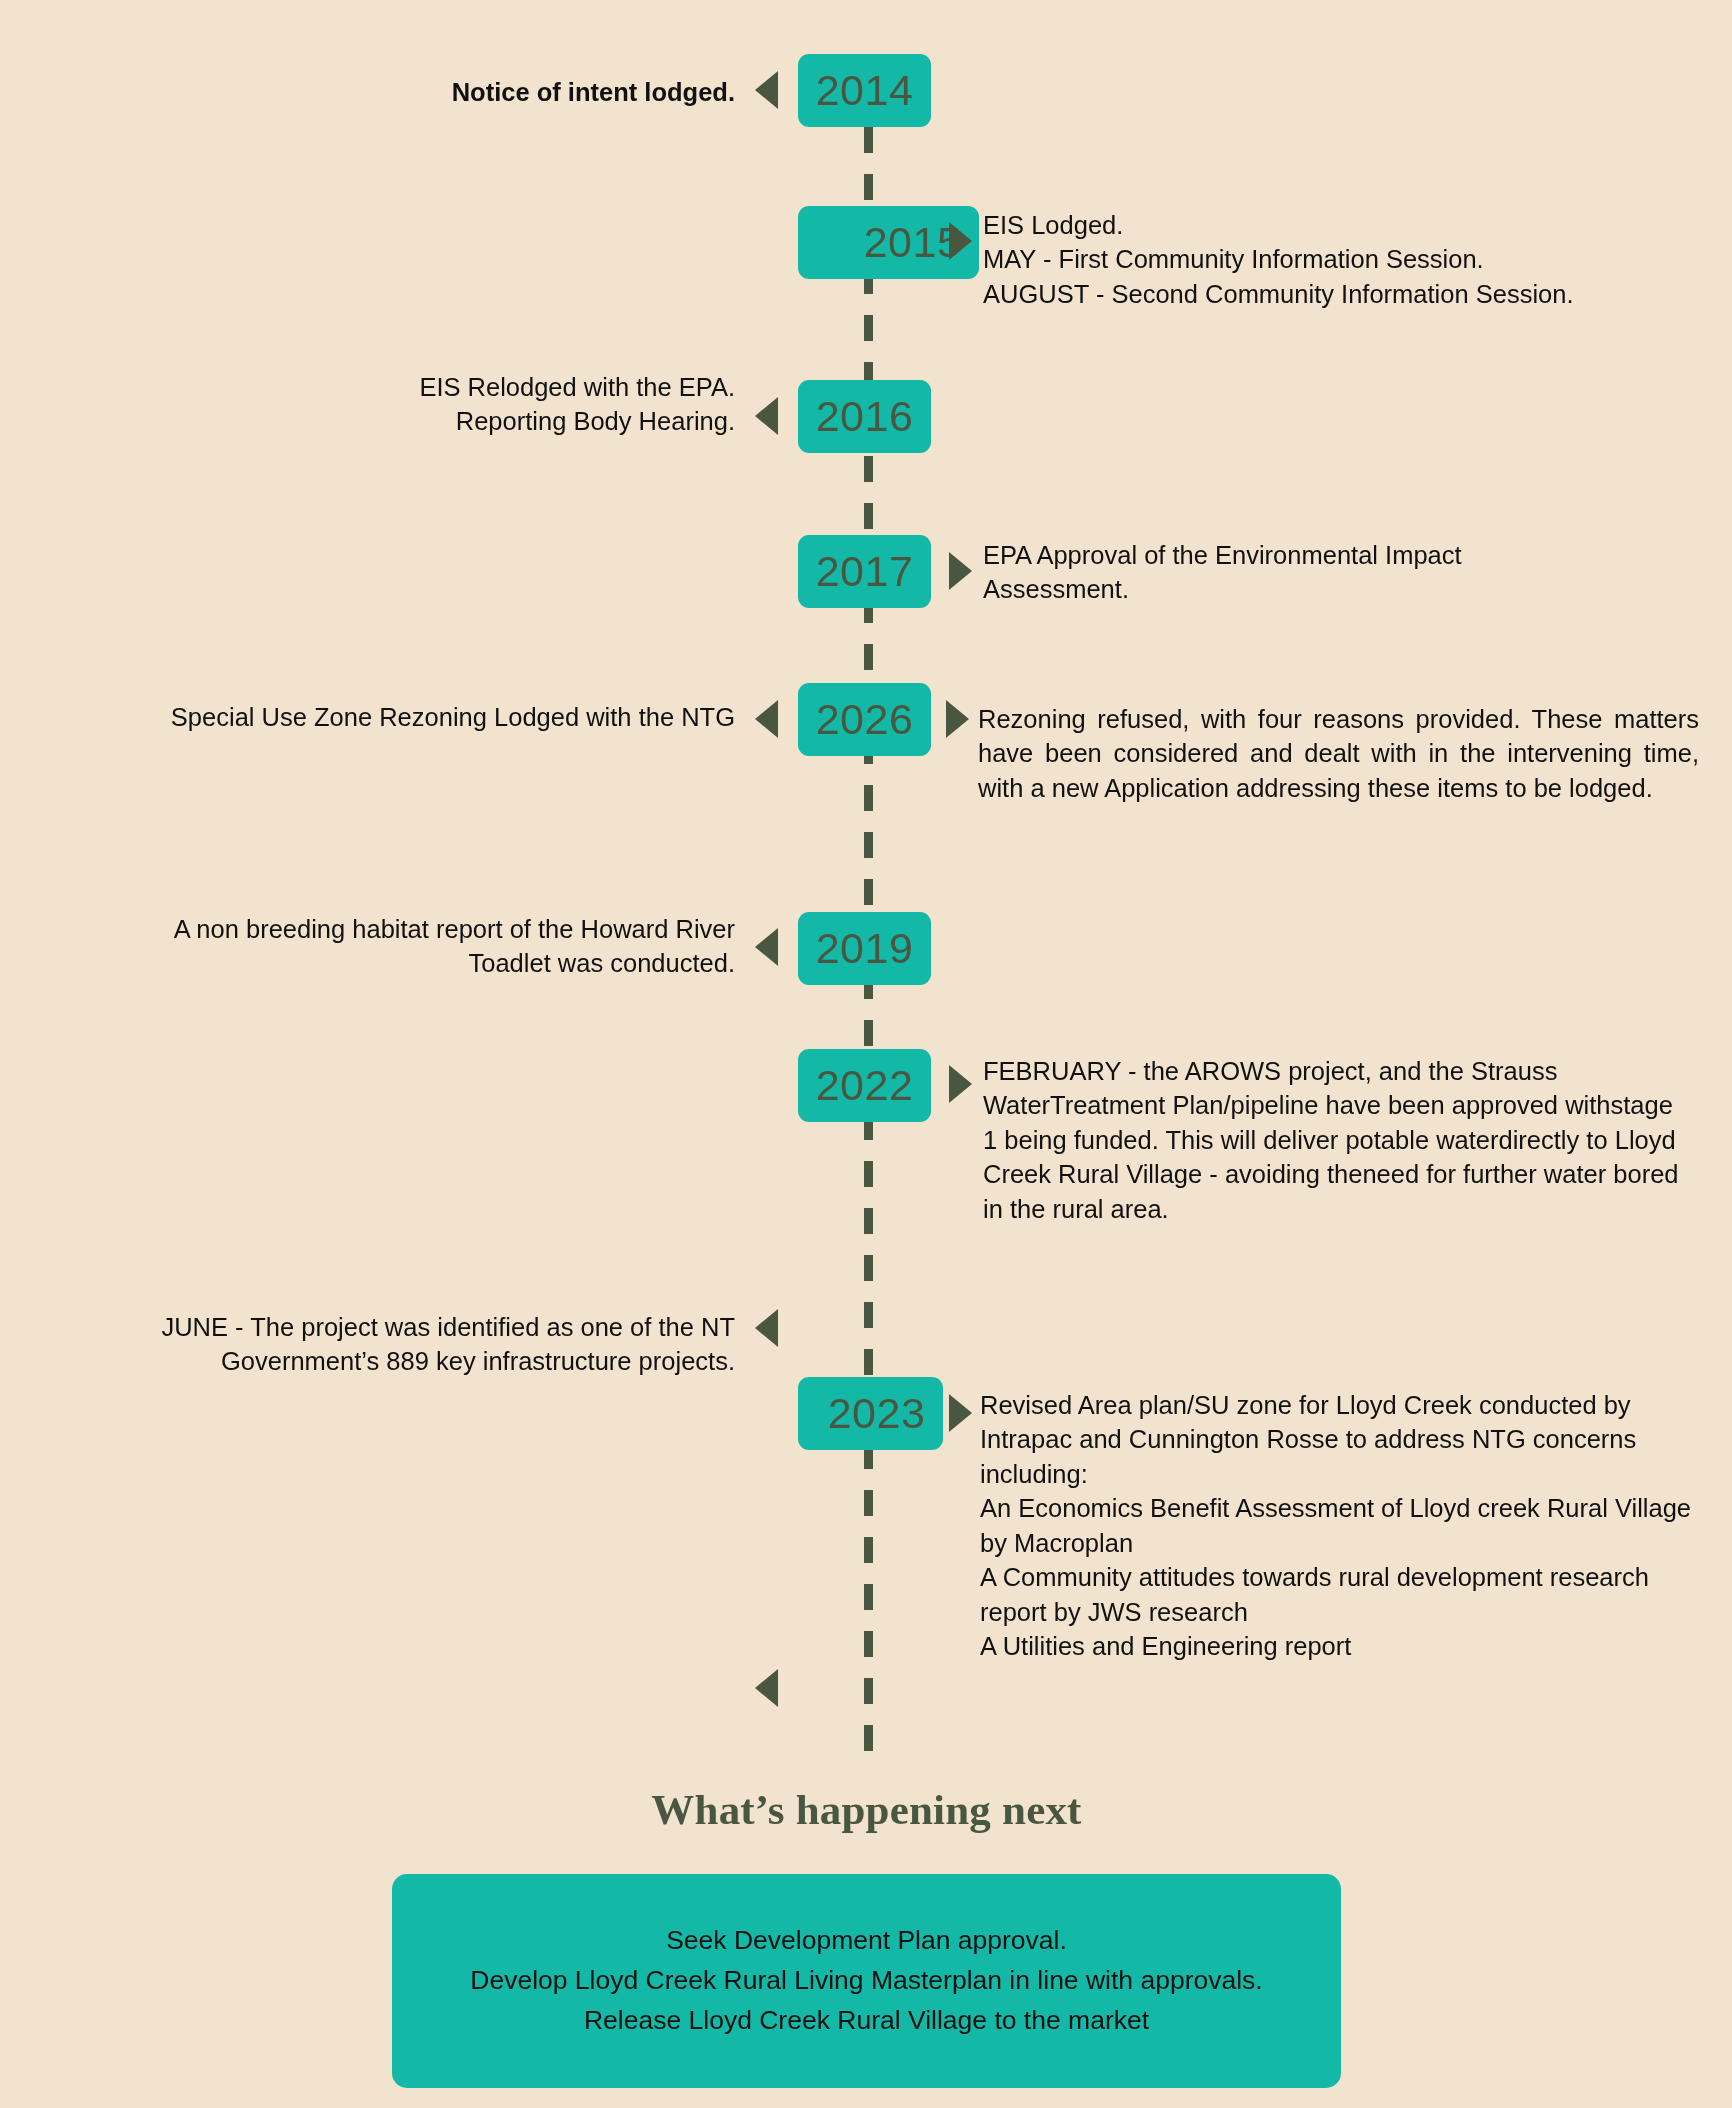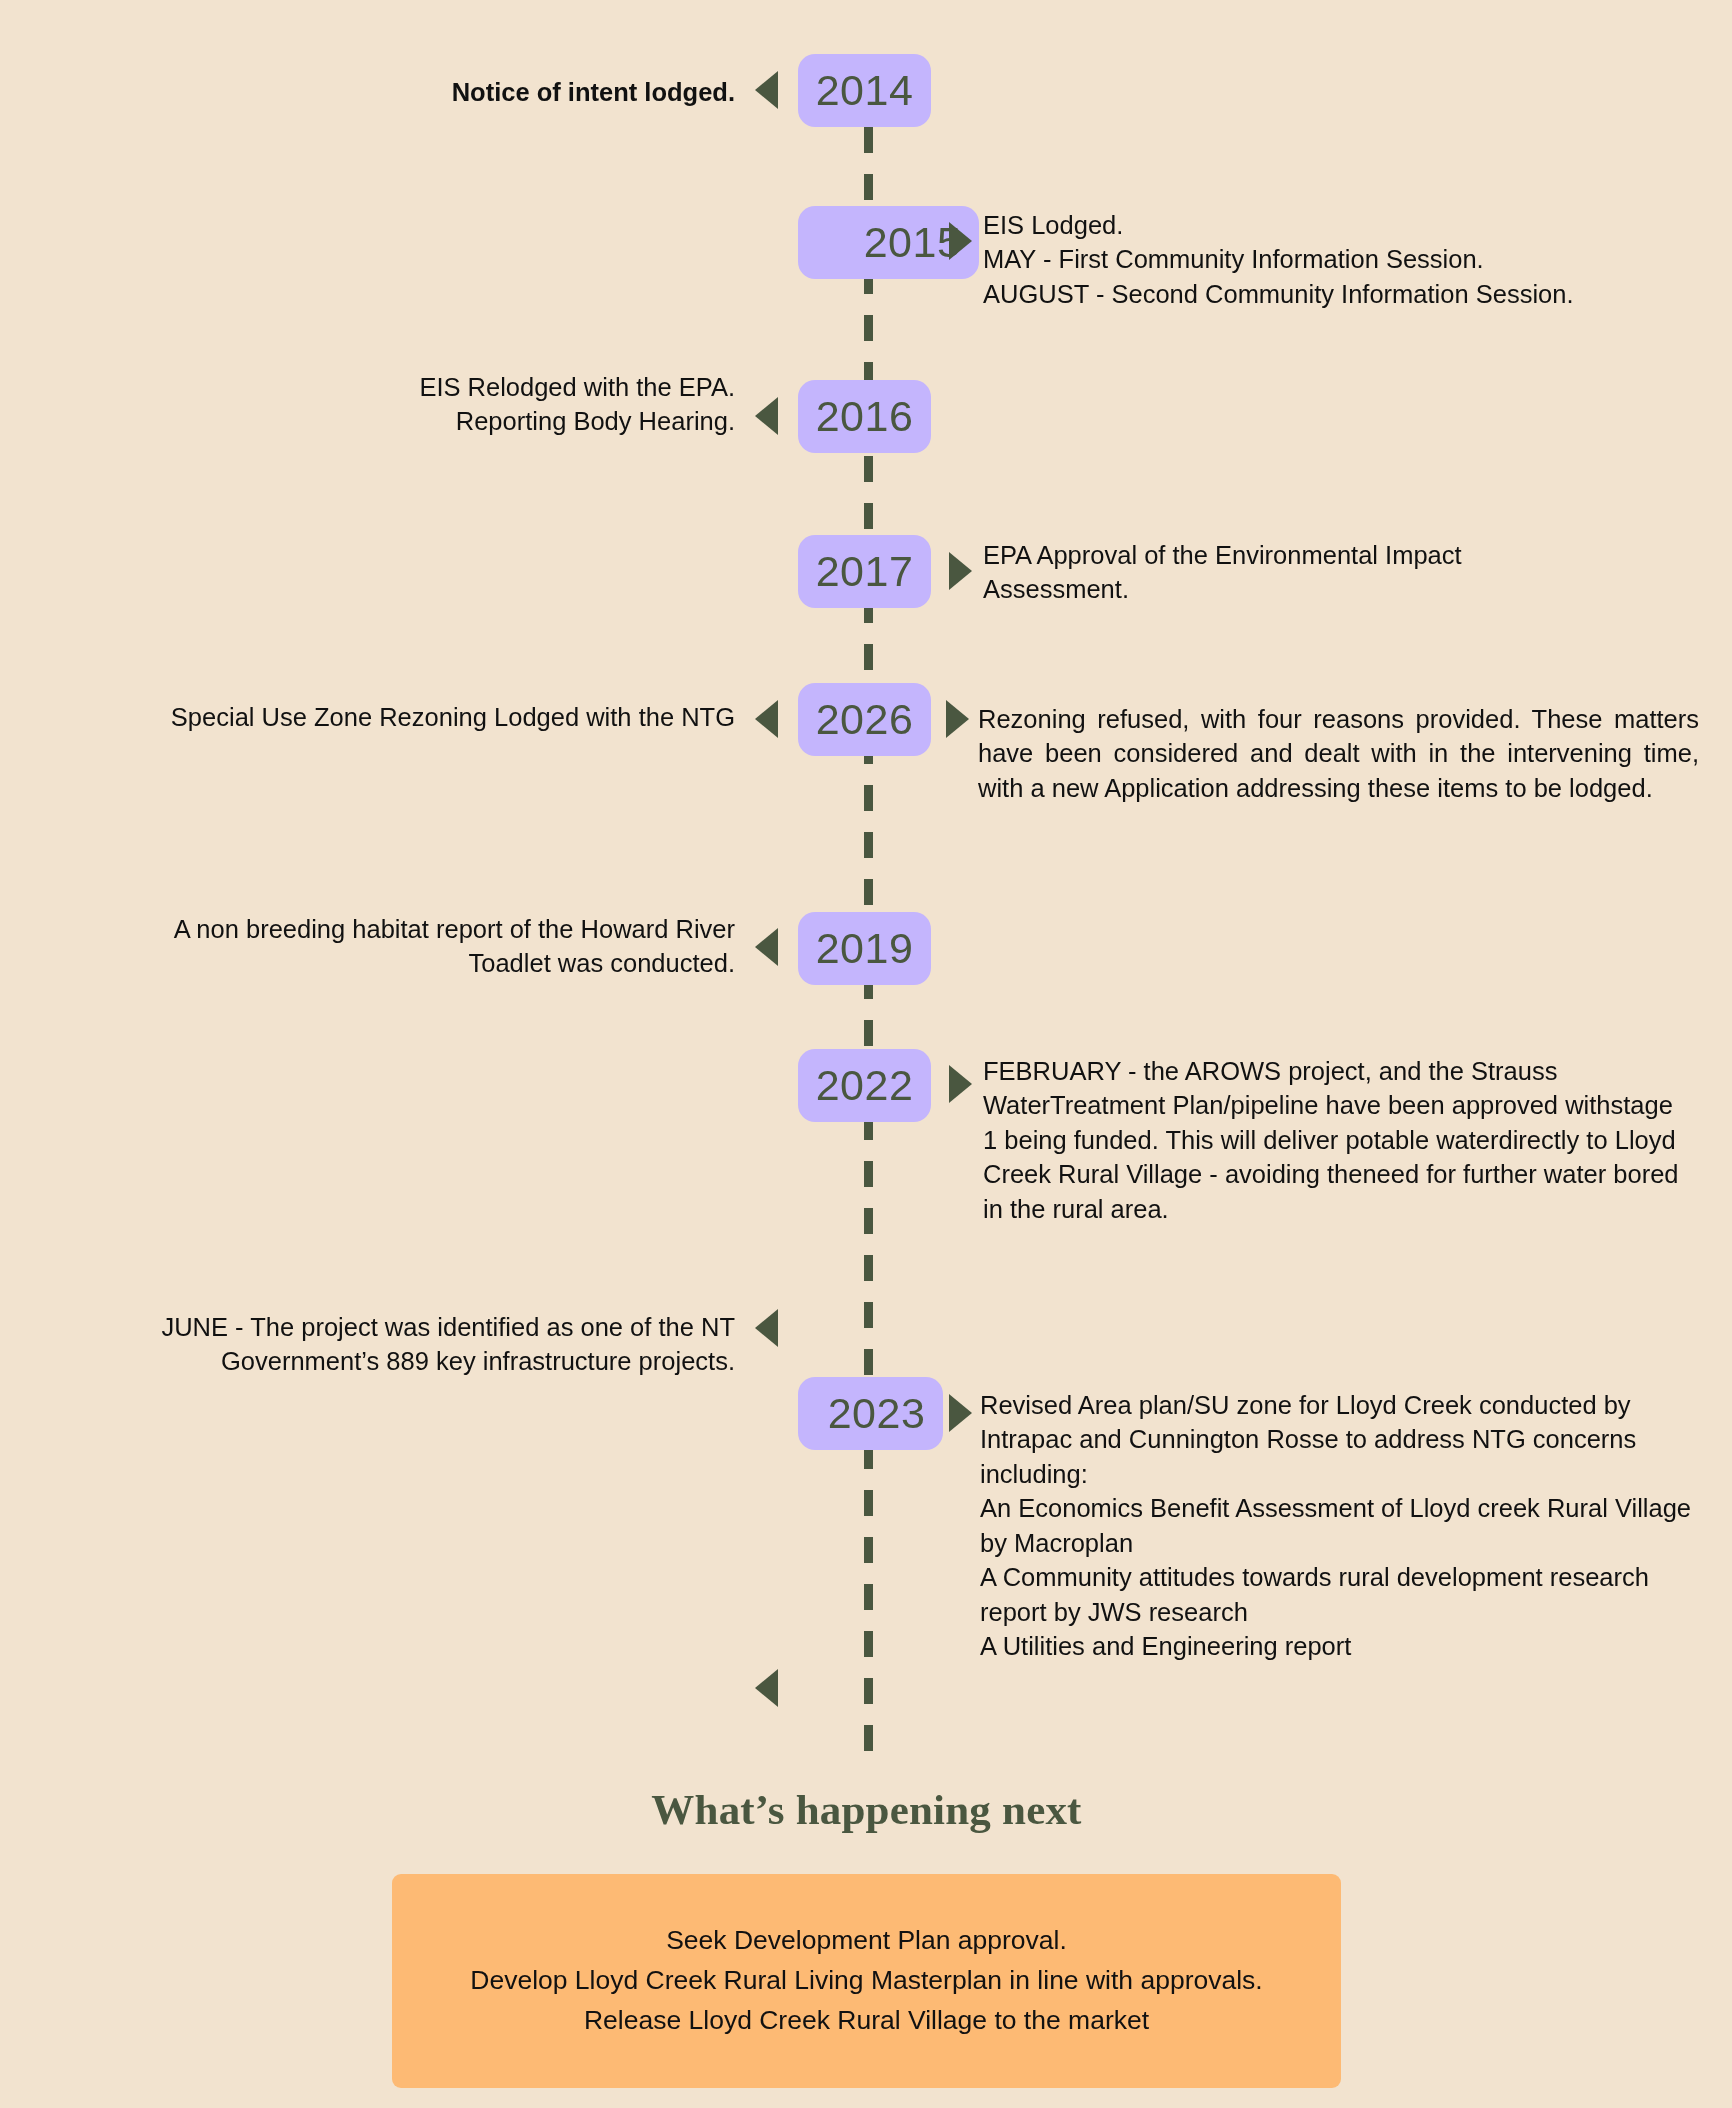--- a/index.html
+++ b/index.html
@@ -31,22 +31,22 @@
     background-image: linear-gradient(to bottom, #4a5740 0px, #4a5740 25.5px, transparent 25.5px, transparent 47px);
     background-size: 8.8px 47px;
     background-repeat: repeat-y;
   }
 
   
   .year-chip {
     position: absolute;
     width: 133px;
     height: 73px;
-    background: #c4b5fd;
-    border-radius: 17px;
+    background: #14b8a6;
+    border-radius: 11px;
     color: #4a5740;
     font-size: 43px;
     line-height: 73px;
     text-align: center;
     letter-spacing: 0.5px;
     font-family: "Liberation Sans", sans-serif;
     z-index: 3;
   }
 
   
@@ -101,22 +101,22 @@
     letter-spacing: 0.2px;
   }
 
   
   .next-card {
     position: absolute;
     left: 392px;
     top: 1874px;
     width: 949px;
     height: 214px;
-    background: #fdba74;
-    border-radius: 9px;
+    background: #14b8a6;
+    border-radius: 15px;
     box-sizing: border-box;
     display: flex;
     flex-direction: column;
     align-items: center;
     justify-content: center;
   }
   .next-card-text {
     color: #111111;
     font-size: 26.5px;
     line-height: 1.5;

